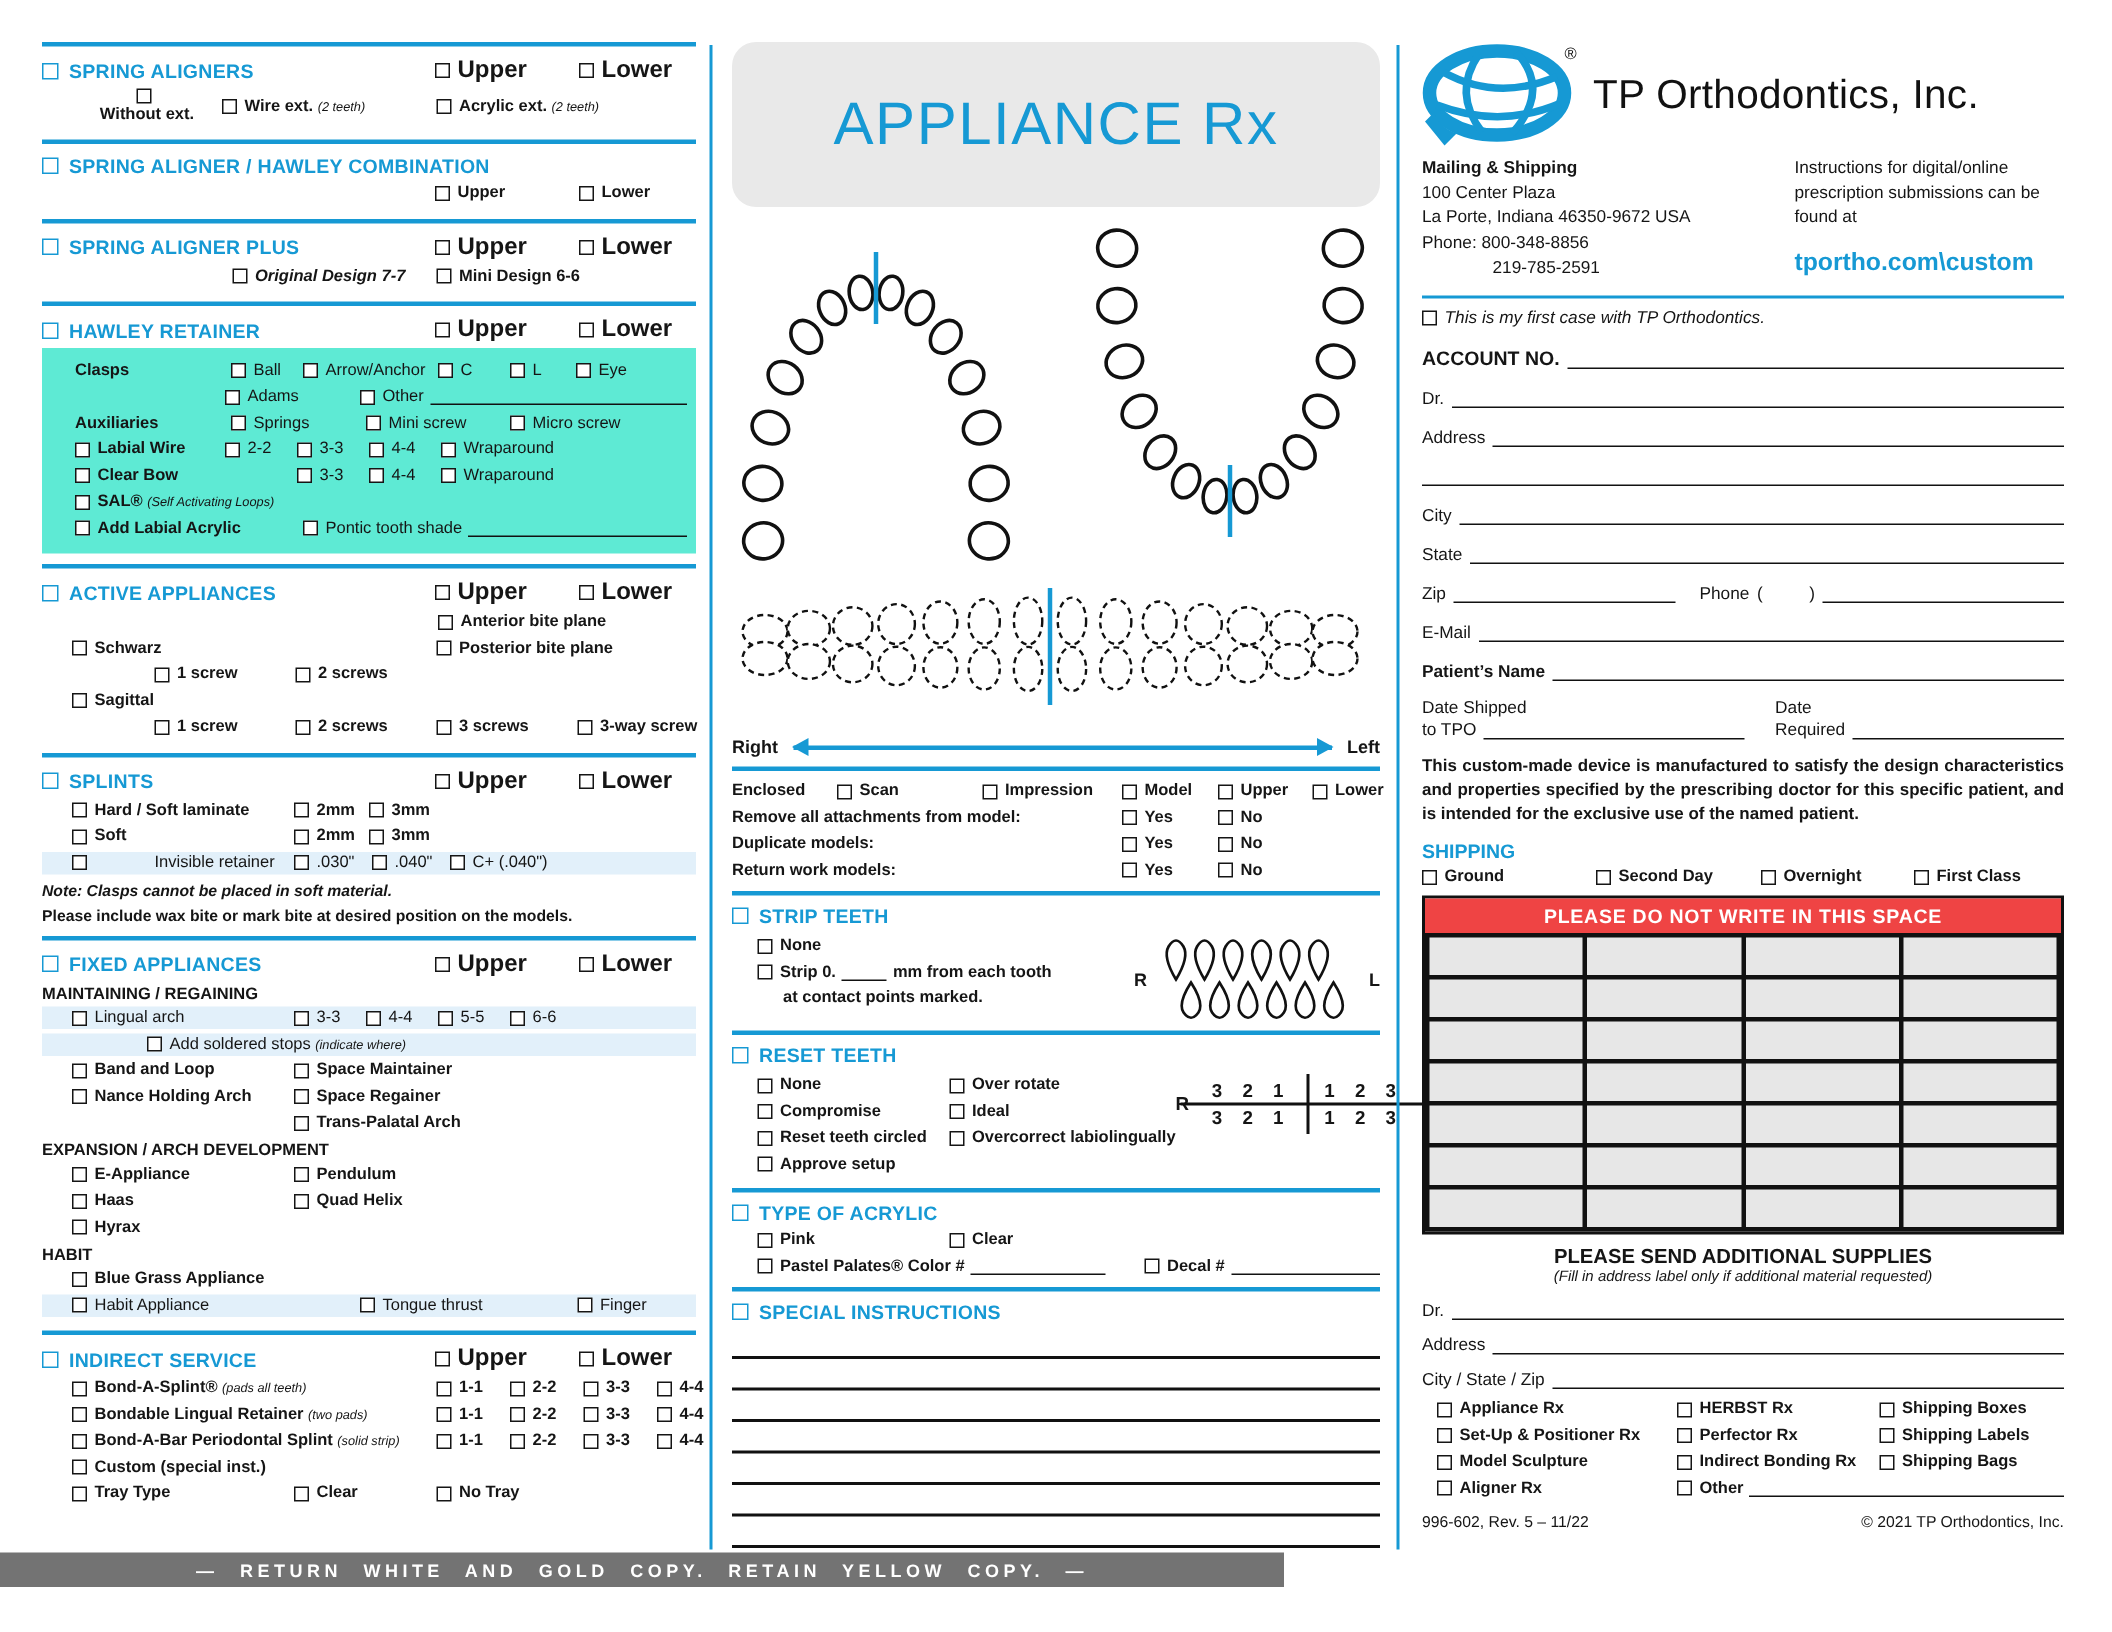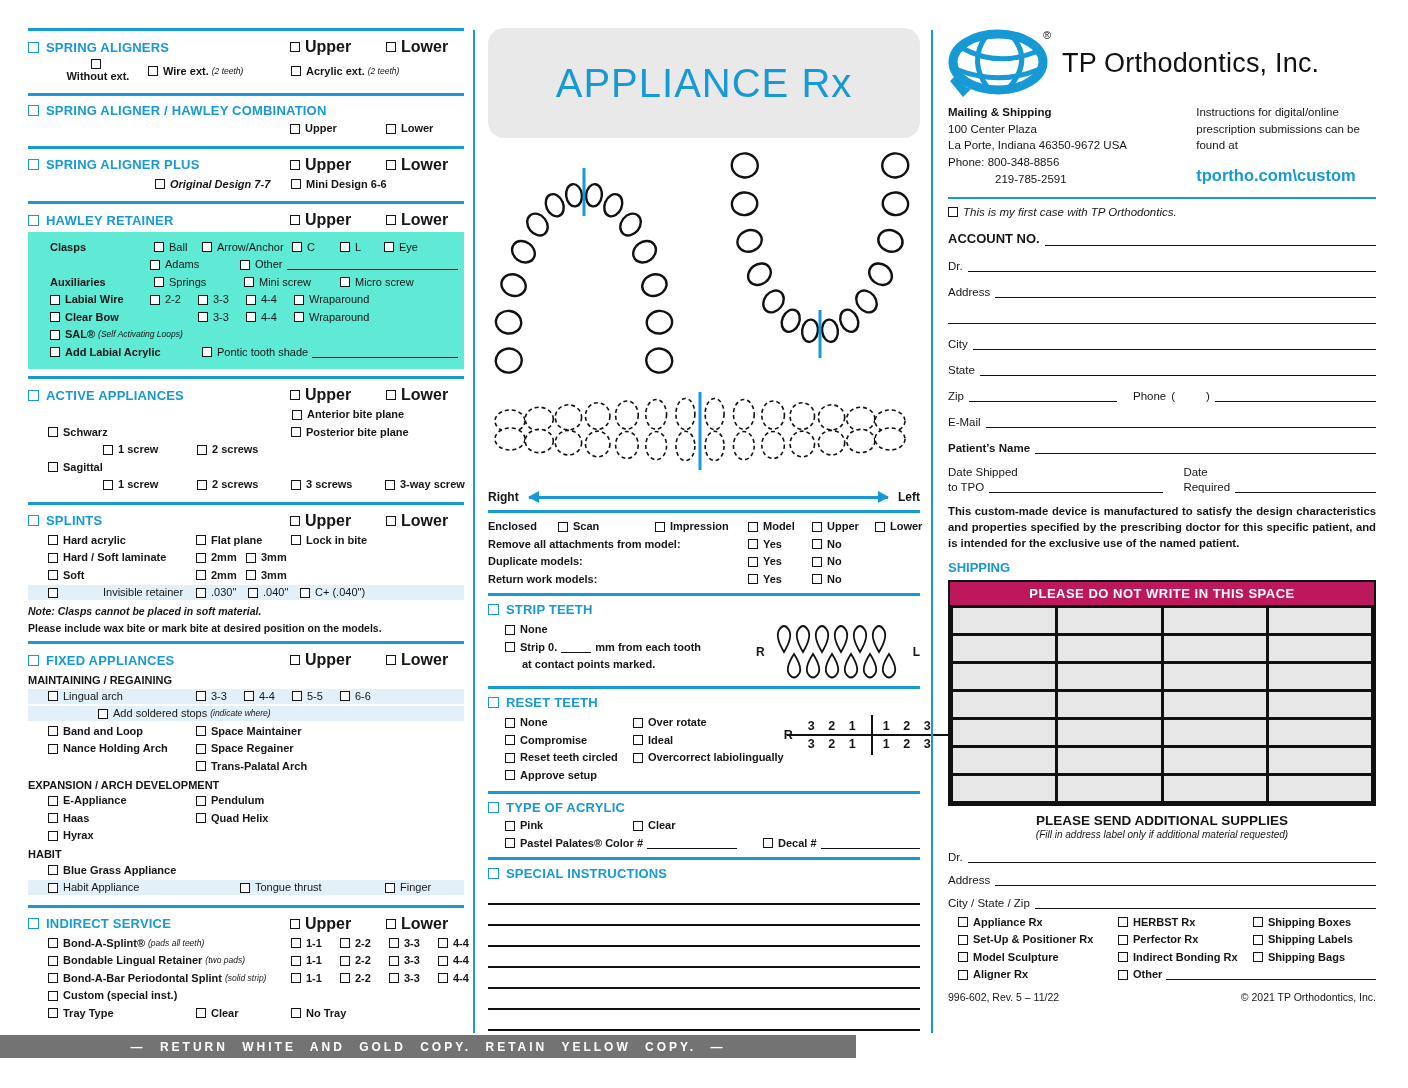--- a/index.html
+++ b/index.html
@@ -77,21 +77,21 @@
   .blank{flex:1;border-bottom:1.4px solid #111;height:13px}
   .blank.fw{flex:none}
   .gap26{width:26px;flex:none}
   .date-row{display:flex;margin-top:12px;font-size:11.5px}
   .date-col1{width:55%;padding-right:20px}
   .date-col2{width:45%}
   .fline.tight{margin-top:2px}
   .device-par{font-weight:700;font-size:11.3px;line-height:1.4;text-align:justify;margin-top:11px}
   .ship-title{color:#1699d4;font-weight:700;font-size:13px;margin-top:8px}
   .dnw{border:2.5px solid #111;margin-top:5px}
-  .dnw-head{background:#be185d;color:#fff;font-weight:700;font-size:13px;text-align:center;padding:4px 0;letter-spacing:.5px}
+  .dnw-head{background:#ef4444;color:#fff;font-weight:700;font-size:13px;text-align:center;padding:4px 0;letter-spacing:.5px}
   .dnw-grid{display:grid;grid-template-columns:repeat(4,1fr);gap:3px;background:#111;padding:3px}
   .dnw-cell{background:#e7e7e7;height:25px}
   .sup-title{font-weight:700;font-size:13.5px;text-align:center;margin-top:7px}
   .sup-sub{font-style:italic;font-size:10px;text-align:center;margin-top:1px}
   .foot-row{display:flex;justify-content:space-between;font-size:10.5px;margin-top:9px}
 </style>
 </head>
 <body>
 
 <div class="page">
@@ -360,34 +360,20 @@
         <div class="sec-head">
           <span class="cbx blue"></span>
           <span class="sec-title flex1">SPLINTS</span>
           <span class="cb-item" style="width: 96px;">
             <span class="cbx"></span>
             <span class="cb-lab">Upper</span>
           </span>
           <span class="cb-item" style="width: 78px;">
             <span class="cbx"></span>
             <span class="cb-lab">Lower</span>
-          </span>
-        </div>
-        <div class="row" style="padding-left: 20px;">
-          <span class="cb-item" style="width: 148px;">
-            <span class="cbx"></span>
-            <span class="cb-lab">Hard acrylic</span>
-          </span>
-          <span class="cb-item" style="width: 95px;">
-            <span class="cbx"></span>
-            <span class="cb-lab">Flat plane</span>
-          </span>
-          <span class="cb-item">
-            <span class="cbx"></span>
-            <span class="cb-lab">Lock in bite</span>
           </span>
         </div>
         <div class="row" style="padding-left: 20px;">
           <span class="cb-item" style="width: 148px;">
             <span class="cbx"></span>
             <span class="cb-lab">Hard / Soft laminate</span>
           </span>
           <span class="cb-item" style="width: 50px;">
             <span class="cbx"></span>
             <span class="cb-lab">2mm</span>
@@ -1039,20 +1025,40 @@
       <div class="date-col2">
         <div>Date</div>
         <div class="fline tight">
             <span class="lab">Required</span>
             <span class="blank"></span>
           </div>
       </div>
     </div>
     <p class="device-par">This custom-made device is manufactured to satisfy the design characteristics and properties specified by the prescribing doctor for this specific patient, and is intended for the exclusive use of the named patient.</p>
     <div class="ship-title">SHIPPING</div>
+    <div id="shipping-rows">
+        <div class="row">
+          <span class="cb-item" style="width: 116px;">
+            <span class="cbx"></span>
+            <span class="cb-lab">Ground</span>
+          </span>
+          <span class="cb-item" style="width: 110px;">
+            <span class="cbx"></span>
+            <span class="cb-lab">Second Day</span>
+          </span>
+          <span class="cb-item" style="width: 102px;">
+            <span class="cbx"></span>
+            <span class="cb-lab">Overnight</span>
+          </span>
+          <span class="cb-item">
+            <span class="cbx"></span>
+            <span class="cb-lab">First Class</span>
+          </span>
+        </div>
+      </div>
     <div class="dnw">
       <div class="dnw-head">PLEASE DO NOT WRITE IN THIS SPACE</div>
       <div class="dnw-grid" id="dnw-grid">
           <div class="dnw-cell"></div>
           <div class="dnw-cell"></div>
           <div class="dnw-cell"></div>
           <div class="dnw-cell"></div>
           <div class="dnw-cell"></div>
           <div class="dnw-cell"></div>
           <div class="dnw-cell"></div>

